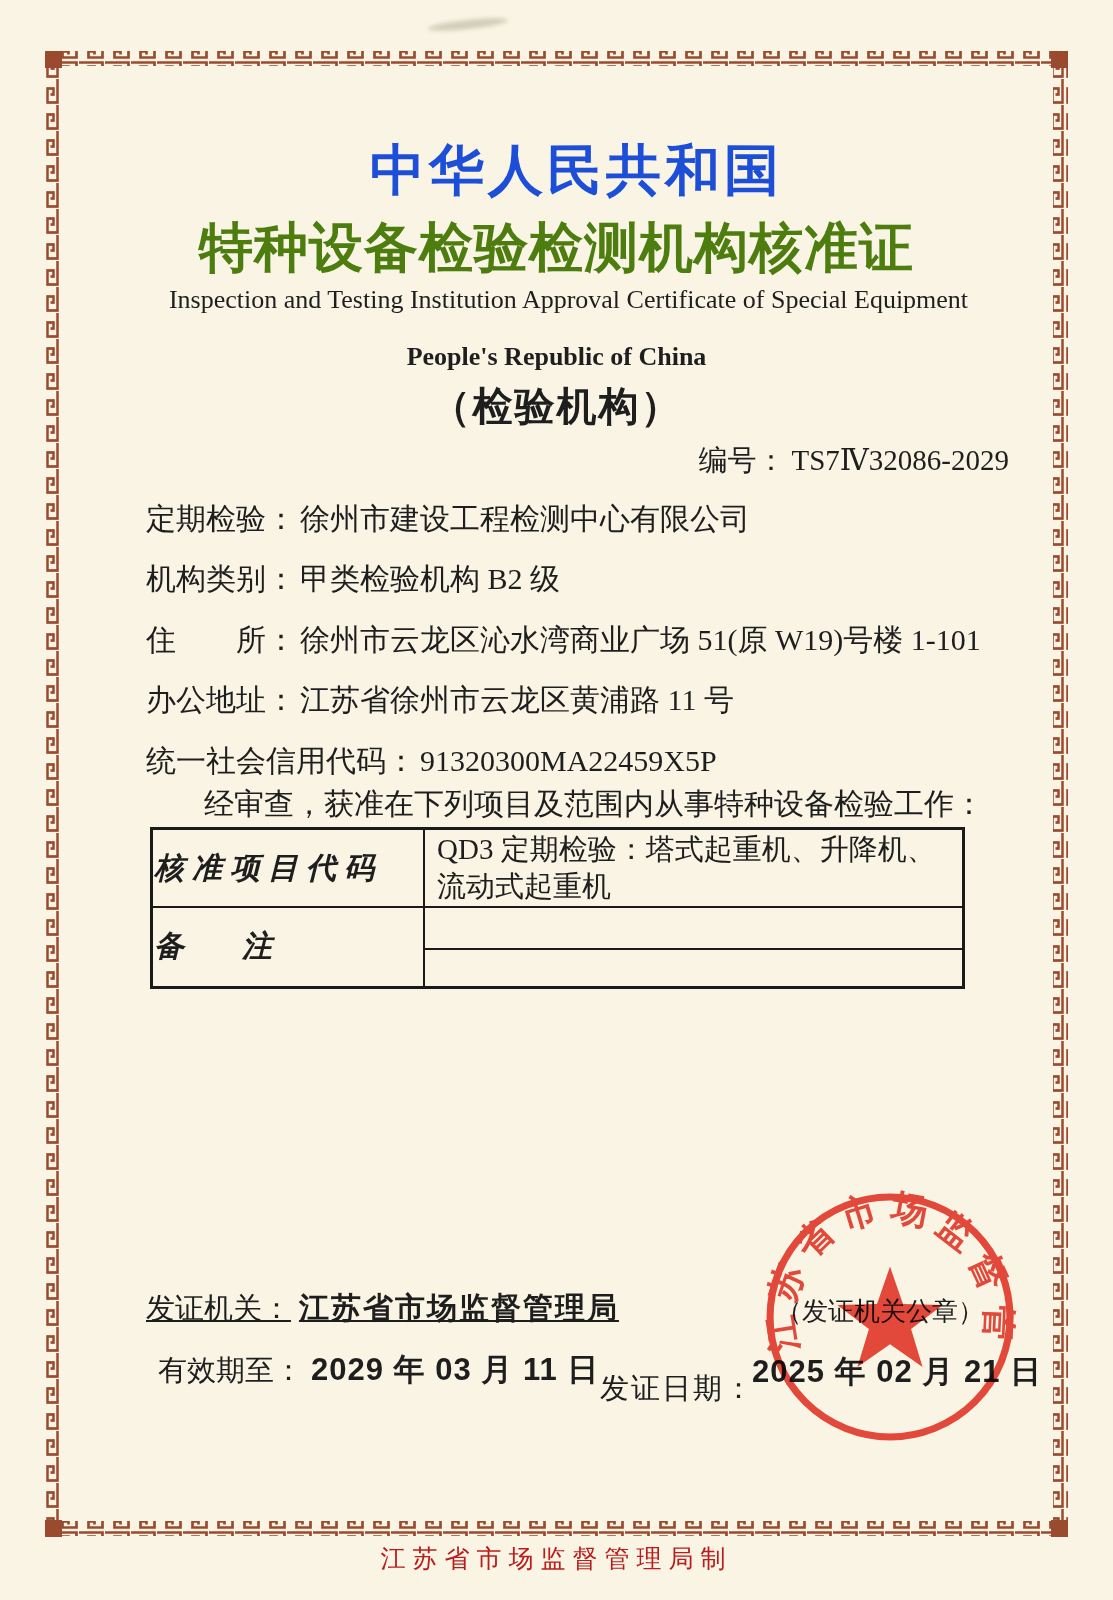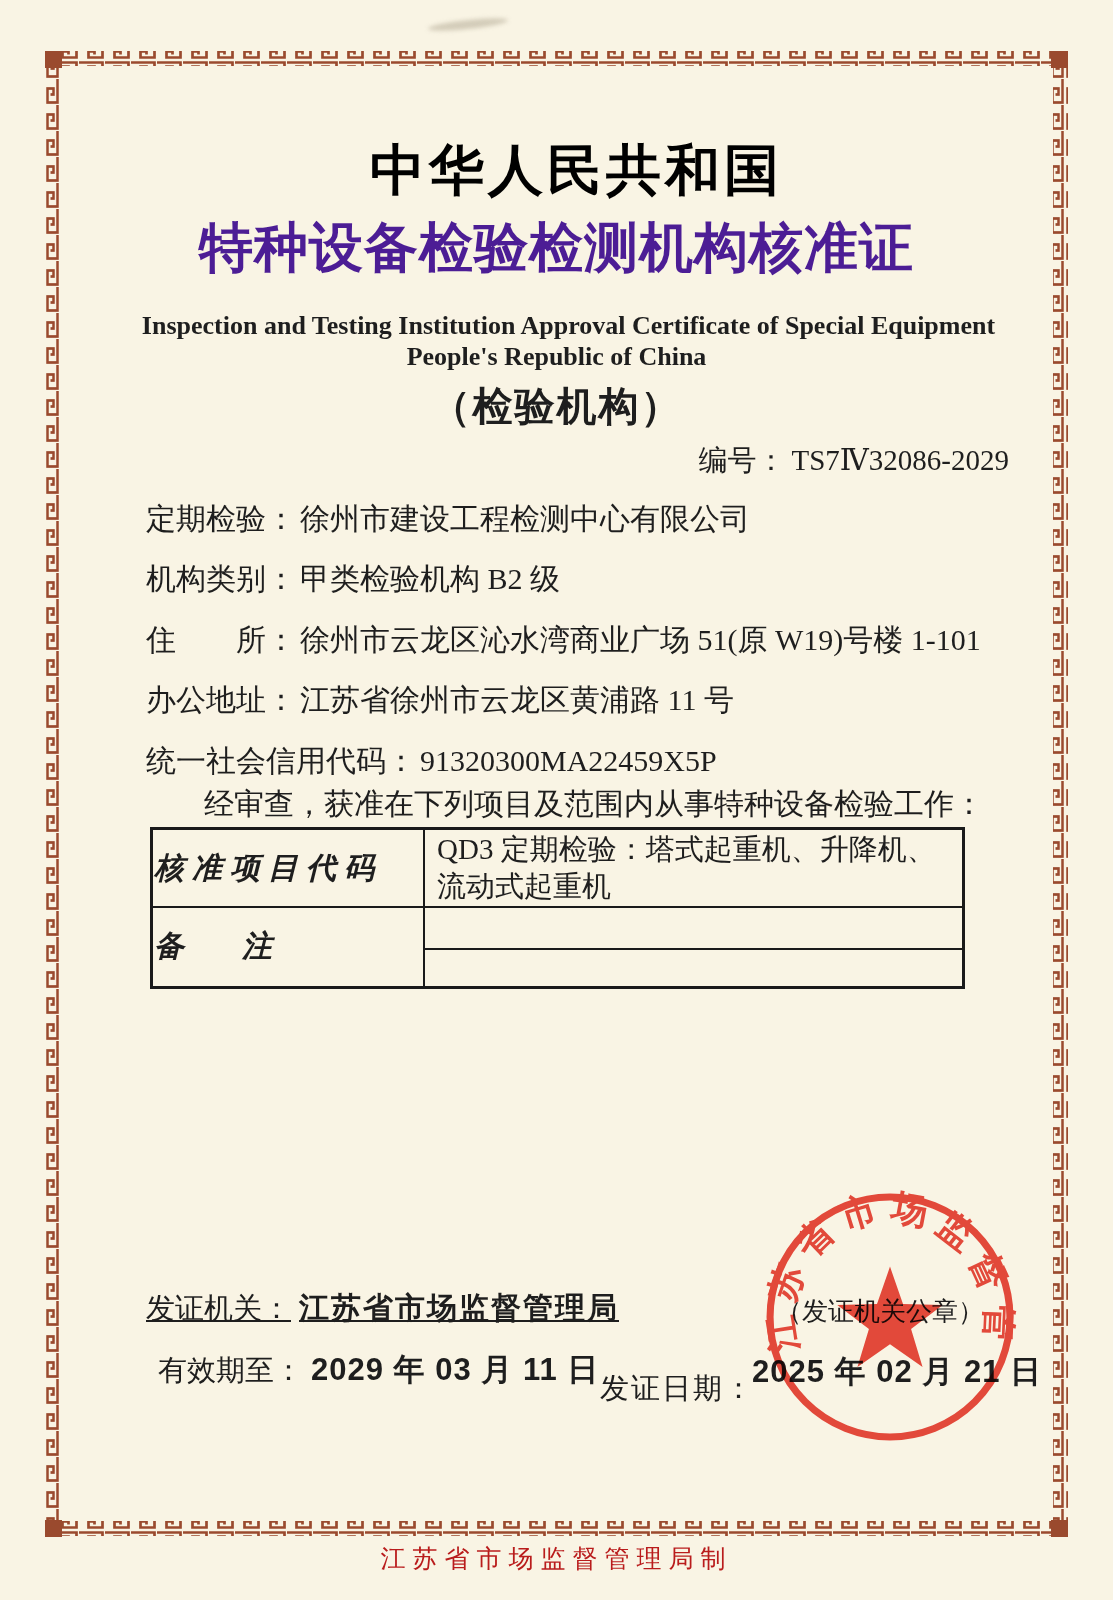--- a/index.html
+++ b/index.html
@@ -8,23 +8,23 @@
     background:#f9f4e4;overflow:hidden;
     font-family:"Liberation Serif","DejaVu Serif",serif;color:#1e1e1e;
   }
   .abs{position:absolute;}
   .ctr{left:0;right:0;text-align:center;}
   .nowrap{white-space:nowrap;}
 
   .smudge{left:428px;top:20px;width:80px;height:9px;background:rgba(150,140,115,.38);
           border-radius:50%;filter:blur(2px);transform:rotate(-6deg);}
 
-  .title-cn-1{top:134px;font-size:55px;font-weight:bold;color:#000000;letter-spacing:4px;margin-left:40px;}
-  .title-cn-2{top:212px;font-size:54px;font-weight:bold;color:#4c1d95;letter-spacing:1px;}
-  .title-en-1{top:311px;font-size:26px;font-weight:bold;letter-spacing:0;padding-left:24px;}
+  .title-cn-1{top:134px;font-size:55px;font-weight:bold;color:#1d4ed8;letter-spacing:4px;margin-left:40px;}
+  .title-cn-2{top:212px;font-size:54px;font-weight:bold;color:#4d7c0f;letter-spacing:1px;}
+  .title-en-1{top:285px;font-size:26px;font-weight:normal;letter-spacing:0;padding-left:24px;}
   .title-en-2{top:342px;font-size:26px;font-weight:bold;}
   .subtitle{top:379px;font-size:40px;font-weight:bold;letter-spacing:2px;
             font-family:"Liberation Sans","DejaVu Sans",sans-serif;}
 
   .cert-no{top:441px;right:104px;font-size:29px;}
   .cert-no .v{margin-left:6px;}
 
   .fields{left:146px;top:489px;font-size:30px;}
   .field{height:60.5px;display:flex;align-items:center;white-space:nowrap;}
   .field .v{margin-left:4px;}

